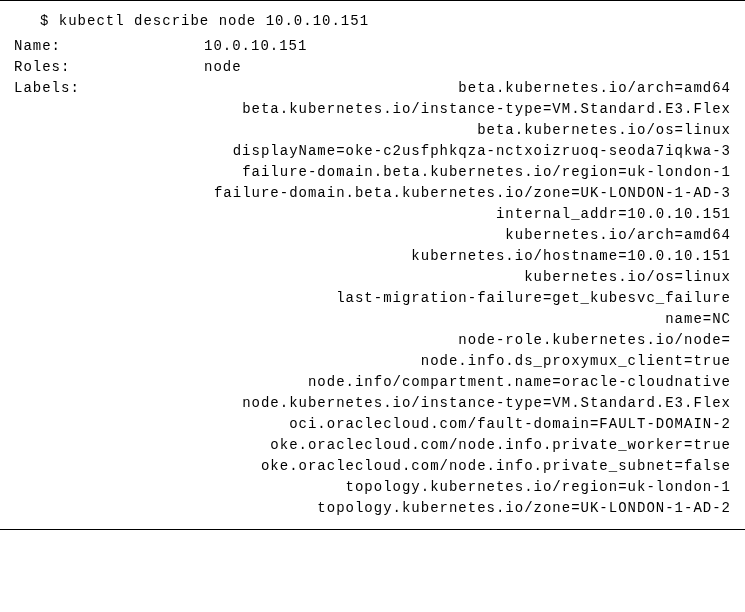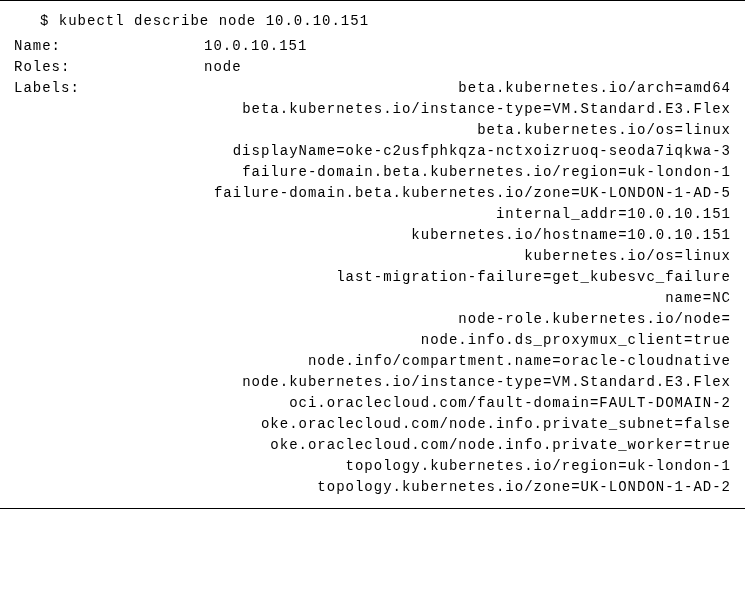--- a/index.html
+++ b/index.html
@@ -63,30 +63,31 @@
   </div>
 
   <div class="row">
     <div class="field-label">Labels:</div>
     <div class="field-value">
       <div class="label-line">beta.kubernetes.io/arch=amd64</div>
       <div class="label-line">beta.kubernetes.io/instance-type=VM.Standard.E3.Flex</div>
       <div class="label-line">beta.kubernetes.io/os=linux</div>
       <div class="label-line">displayName=oke-c2usfphkqza-nctxoizruoq-seoda7iqkwa-3</div>
       <div class="label-line">failure-domain.beta.kubernetes.io/region=uk-london-1</div>
-      <div class="label-line">failure-domain.beta.kubernetes.io/zone=UK-LONDON-1-AD-5</div>
+      <div class="label-line">failure-domain.beta.kubernetes.io/zone=UK-LONDON-1-AD-3</div>
       <div class="label-line">internal_addr=10.0.10.151</div>
+      <div class="label-line">kubernetes.io/arch=amd64</div>
       <div class="label-line">kubernetes.io/hostname=10.0.10.151</div>
       <div class="label-line">kubernetes.io/os=linux</div>
       <div class="label-line">last-migration-failure=get_kubesvc_failure</div>
       <div class="label-line">name=NC</div>
       <div class="label-line">node-role.kubernetes.io/node=</div>
       <div class="label-line">node.info.ds_proxymux_client=true</div>
       <div class="label-line">node.info/compartment.name=oracle-cloudnative</div>
       <div class="label-line">node.kubernetes.io/instance-type=VM.Standard.E3.Flex</div>
       <div class="label-line">oci.oraclecloud.com/fault-domain=FAULT-DOMAIN-2</div>
+      <div class="label-line">oke.oraclecloud.com/node.info.private_worker=true</div>
       <div class="label-line">oke.oraclecloud.com/node.info.private_subnet=false</div>
-      <div class="label-line">oke.oraclecloud.com/node.info.private_worker=true</div>
       <div class="label-line">topology.kubernetes.io/region=uk-london-1</div>
       <div class="label-line">topology.kubernetes.io/zone=UK-LONDON-1-AD-2</div>
     </div>
   </div>
 </div>
 
 </body></html>

